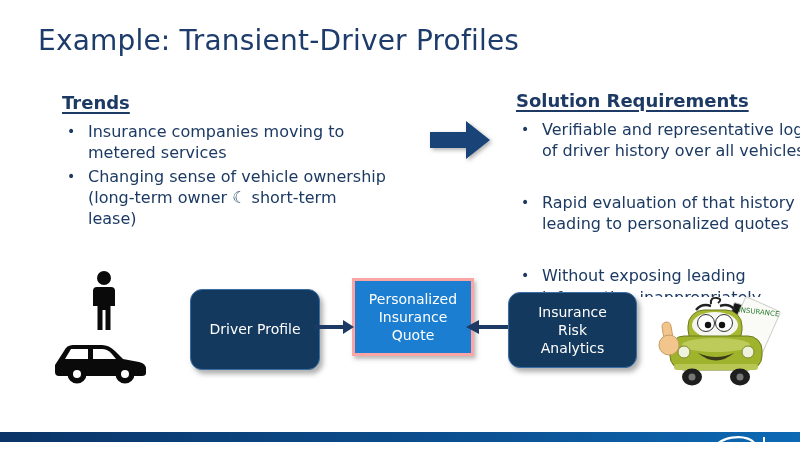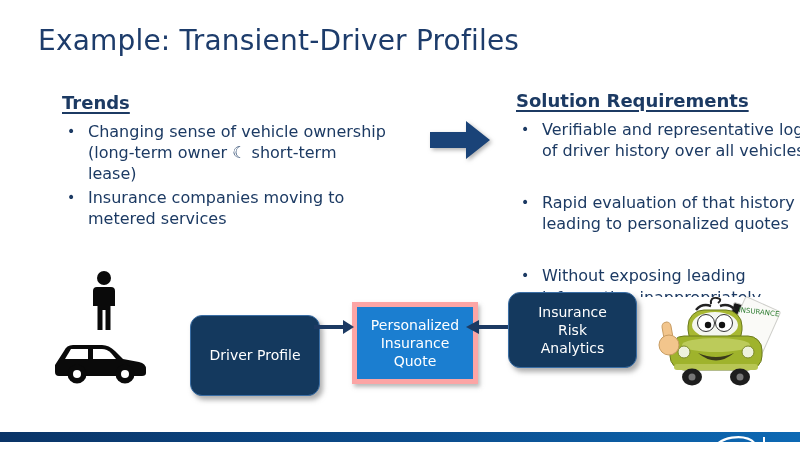--- a/index.html
+++ b/index.html
@@ -27,23 +27,23 @@
   .block-arrow { position:absolute; left:430px; top:119px; width:62px; height:42px;
     filter:drop-shadow(2px 2px 2px rgba(110,110,110,0.55)); }
 
   .node {
     position:absolute; display:flex; align-items:center; justify-content:center;
     color:#ffffff; font-size:14px; line-height:1.3; text-align:center;
   }
   .node .label { white-space:pre-line; }
   .node-dark { background:#14395e; border:1px solid #3a6ea5; border-radius:12px;
     box-shadow:3px 4px 5px rgba(110,110,110,0.55); }
-  .node-driver { left:190px; top:289px; width:128px; height:79px;margin-top:26px; }
-  .node-quote  { left:352px; top:302px; width:116px; height:72px;
-    background:#1b7ed0; border:5px solid #fca5a5;
+  .node-driver { left:190px; top:289px; width:128px; height:79px; }
+  .node-quote  { left:352px; top:278px; width:116px; height:72px;
+    background:#1b7ed0; border:3px solid #fca5a5;
     box-shadow:2px 3px 4px rgba(120,120,120,0.5);align-items:center; }
   .node-risk   { left:508px; top:292px; width:127px; height:74px; z-index:3; }
 
   .flow-arrow { position:absolute; z-index:2; }
   .flow-arrow-1 { left:314px; top:320px; }
   .flow-arrow-2 { left:464px; top:320px; }
 
   .person-icon { position:absolute; left:86px;  top:270px; width:36px;  height:62px; }
   .car-icon    { position:absolute; left:50px;  top:332px; width:102px; height:54px; }
   .mascot      { position:absolute; left:654px; top:296px; width:132px; height:94px; z-index:3; }
@@ -58,22 +58,22 @@
 </head>
 <body>
 
 <div class="slide">
 
   <div class="title">Example: Transient-Driver Profiles</div>
 
   <div class="col col-trends">
     <h2>Trends</h2>
     <ul class="bullets">
+      <li>Insurance companies moving to metered services</li>
       <li>Changing sense of vehicle ownership (long-term owner ☾ short-term lease)</li>
-      <li>Insurance companies moving to metered services</li>
     </ul>
   </div>
 
   <svg class="block-arrow" viewBox="0 0 62 42">
     <polygon points="0,13 36,13 36,2 60,21 36,40 36,29 0,29" fill="#1a4378"></polygon>
   </svg>
 
   <div class="col col-solution">
     <h2>Solution Requirements</h2>
     <ul class="bullets">

